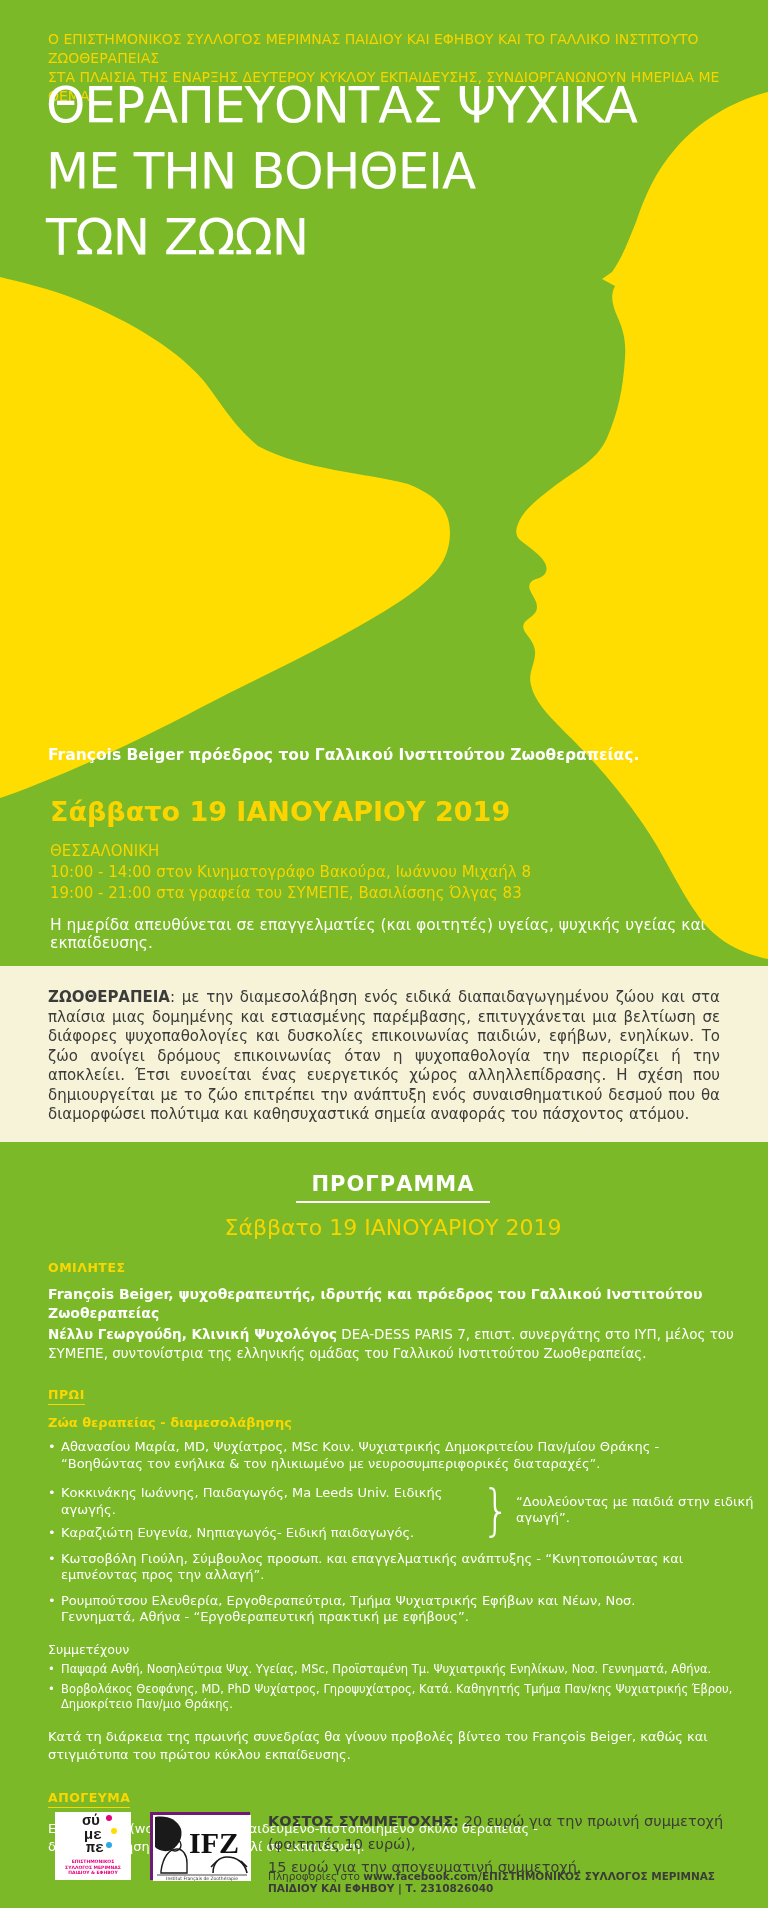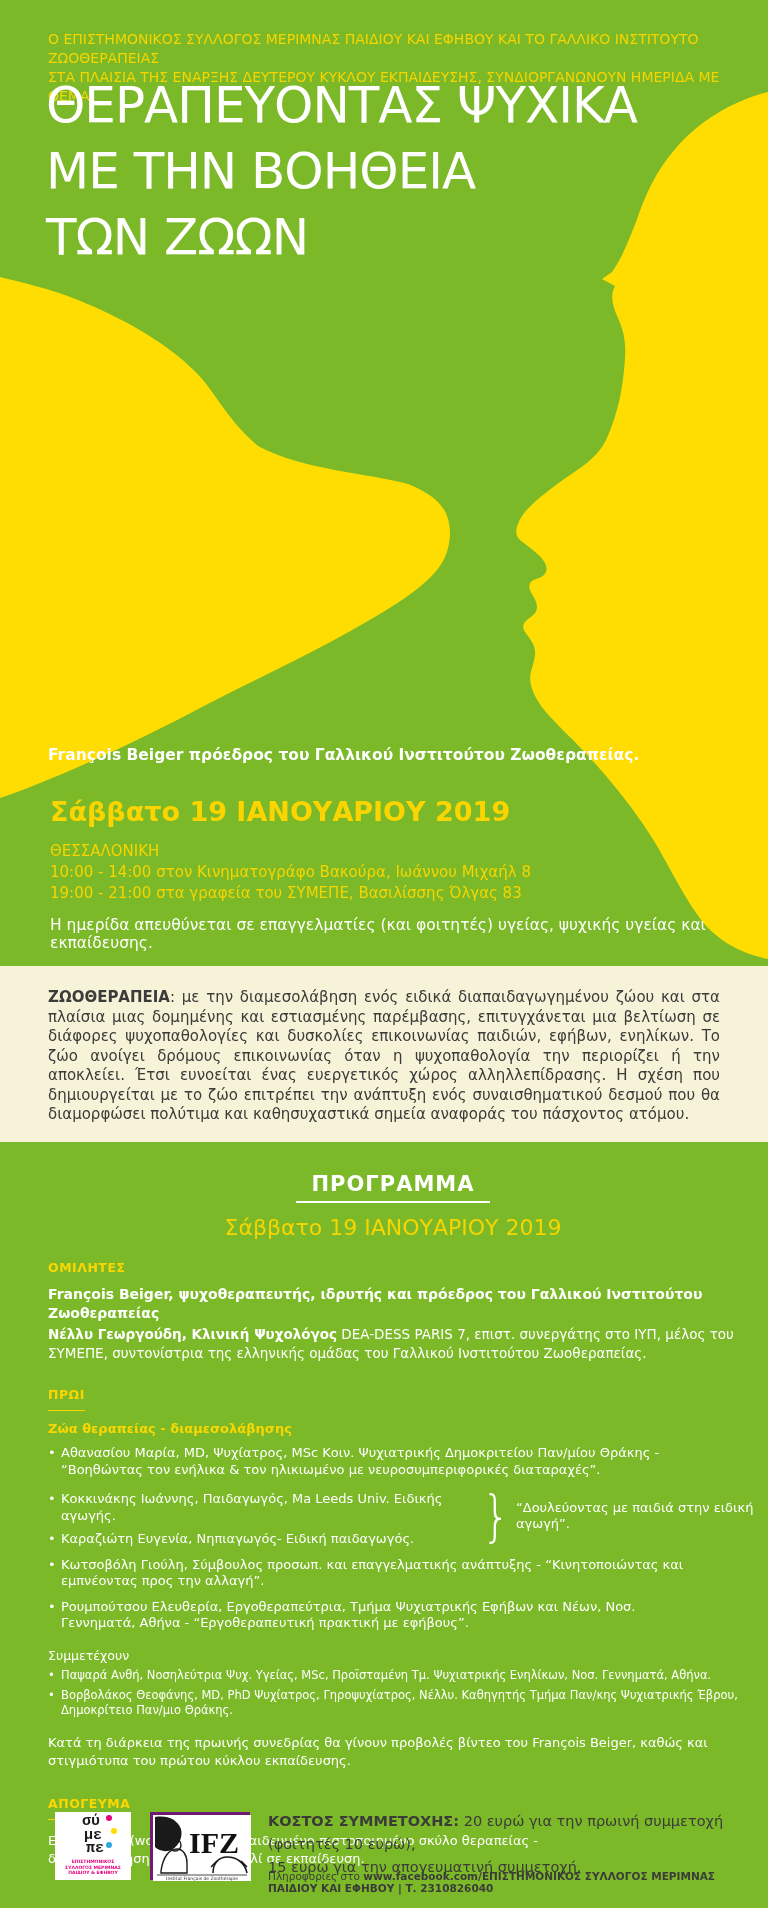--- a/index.html
+++ b/index.html
@@ -29,21 +29,21 @@
     position:absolute;left:0;top:1142px;width:768px;height:766px;background:#7cb928;
     box-sizing:border-box;padding:30px 30px 0 48px;color:#fff;
   }
   .prog-heading-wrap{text-align:center;margin-bottom:12px;}
   .prog-heading{
     display:inline-block;color:#fff;font-size:21px;font-weight:700;letter-spacing:1px;
     border-bottom:2px solid #fff;padding:0 16px 5px 16px;
   }
   .prog-date{text-align:center;color:#f6d500;font-size:22px;margin-bottom:20px;}
   .label-yellow{color:#fbd702;font-size:12.5px;font-weight:700;letter-spacing:.5px;}
-  .label-underline{display:inline-block;border-bottom:1.5px solid #fbd702;padding-bottom:8px;}
+  .label-underline{display:inline-block;border-bottom:1.5px solid #fbd702;padding-bottom:2px;}
   .speaker1{margin-top:10px;font-size:14px;font-weight:700;line-height:19px;}
   .speaker2{margin-top:2px;font-size:13.5px;line-height:19px;max-width:690px;}
   .speaker2 b{font-weight:700;}
   .morning-label{margin-top:24px;}
   .morning-subtitle{color:#fbd702;font-size:13px;font-weight:700;margin-top:10px;}
   .bullet{position:relative;padding-left:13px;font-size:13px;line-height:16.5px;margin-top:9px;max-width:640px;}
   .bullet::before{content:"\2022";position:absolute;left:0;top:0;}
   .brace-row{display:flex;align-items:center;margin-top:6px;}
   .brace-col{width:432px;flex:0 0 auto;}
   .brace-col .bullet{margin-top:7px;}
@@ -169,21 +169,21 @@
       <div class="brace-glyph">}</div>
       <div class="brace-quote">“Δουλεύοντας με παιδιά στην ειδική αγωγή”.</div>
     </div>
 
     <div class="bullet">Κωτσοβόλη Γιούλη, Σύμβουλος προσωπ. και επαγγελματικής ανάπτυξης - “Κινητοποιώντας και εμπνέοντας προς την αλλαγή”.</div>
     <div class="bullet">Ρουμπούτσου Ελευθερία, Εργοθεραπεύτρια, Τμήμα Ψυχιατρικής Εφήβων και Νέων, Νοσ. Γεννηματά, Αθήνα - “Εργοθεραπευτική πρακτική με εφήβους”.</div>
 
     <div class="participants-label">Συμμετέχουν</div>
     <div class="participants-group">
       <div class="bullet small">Παψαρά Ανθή, Νοσηλεύτρια Ψυχ. Υγείας, MSc, Προϊσταμένη Τμ. Ψυχιατρικής Ενηλίκων, Νοσ. Γεννηματά, Αθήνα.</div>
-      <div class="bullet small">Βορβολάκος Θεοφάνης, MD, PhD Ψυχίατρος, Γηροψυχίατρος, Νέλλυ. Καθηγητής Τμήμα Παν/κης Ψυχιατρικής Έβρου, Δημοκρίτειο Παν/μιο Θράκης.</div>
+      <div class="bullet small">Βορβολάκος Θεοφάνης, MD, PhD Ψυχίατρος, Γηροψυχίατρος, Κατά. Καθηγητής Τμήμα Παν/κης Ψυχιατρικής Έβρου, Δημοκρίτειο Παν/μιο Θράκης.</div>
     </div>
 
     <div class="video-note">Κατά τη διάρκεια της πρωινής συνεδρίας θα γίνουν προβολές βίντεο του François Beiger, καθώς και στιγμιότυπα του πρώτου κύκλου εκπαίδευσης.</div>
 
     <div class="afternoon-label label-yellow">
       <span class="label-underline">ΑΠΟΓΕΥΜΑ</span>
     </div>
     <div class="afternoon-text">Εργαστήριο (workshop) με εκπαιδευμένο-πιστοποιημένο σκύλο θεραπείας - διαμεσολάβησης και μικρό σκυλί σε εκπαίδευση.</div>
   </div>
 

